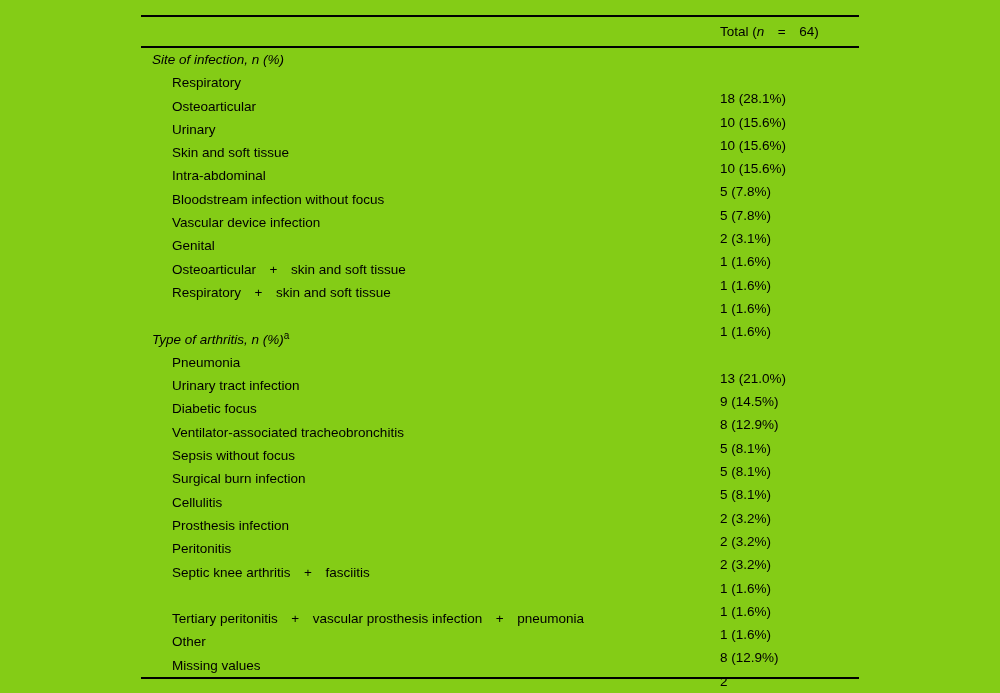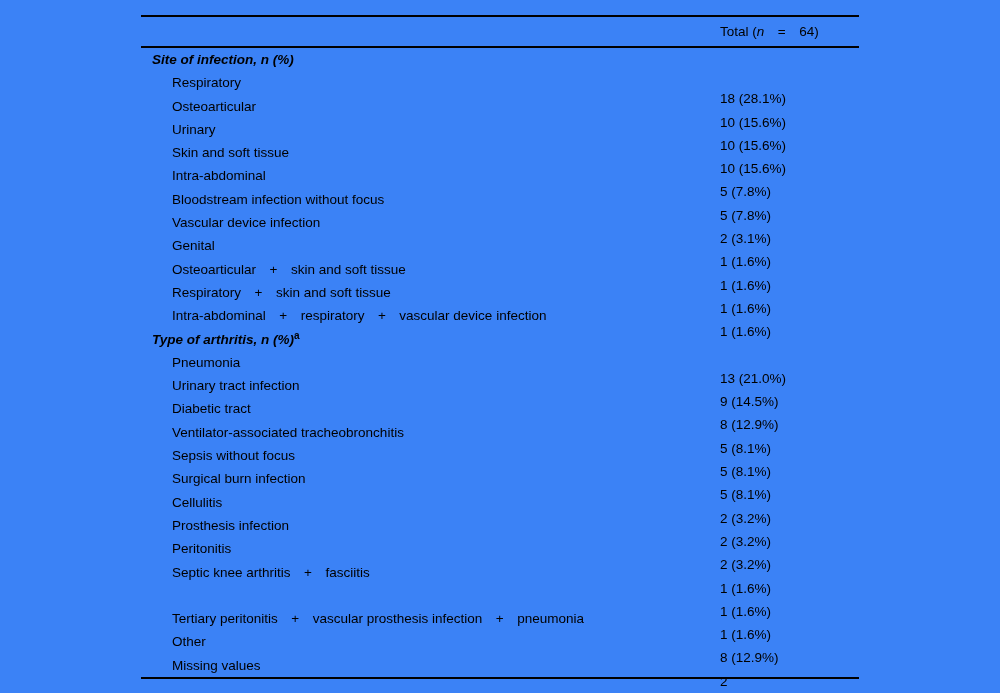--- a/index.html
+++ b/index.html
@@ -4,21 +4,21 @@
 <style>
   html, body {
     margin: 0;
     padding: 0;
     background: #ffffff;
   }
   .page {
     position: relative;
     width: 1000px;
     height: 693px;
-    background: #3b82f6;
+    background: #84cc16;
     font-family: "Liberation Sans", sans-serif;
     color: #000000;
     overflow: hidden;
   }
   .tablewrap {
     position: absolute;
     left: 141px;
     top: 15px;
     width: 718px;
   }
@@ -42,21 +42,21 @@
     white-space: pre;
   }
   .total-header i { font-style: italic; }
   .row {
     position: relative;
     height: 23.3px;
     line-height: 23.3px;
     font-size: 13.5px;
     white-space: pre;
   }
-  .row.section { padding-left: 11px; font-weight: bold; }
+  .row.section { padding-left: 11px; }
   .row.section em { font-style: italic; }
   .row.section sup {
     font-style: normal;
     font-size: 10px;
     line-height: 0;
     vertical-align: super;
   }
   .row.item .lbl { padding-left: 31px; }
   .row .val {
     position: absolute;
@@ -79,25 +79,25 @@
         <div class="row item"><span class="lbl">Respiratory</span><span class="val">18 (28.1%)</span></div>
         <div class="row item"><span class="lbl">Osteoarticular</span><span class="val">10 (15.6%)</span></div>
         <div class="row item"><span class="lbl">Urinary</span><span class="val">10 (15.6%)</span></div>
         <div class="row item"><span class="lbl">Skin and soft tissue</span><span class="val">10 (15.6%)</span></div>
         <div class="row item"><span class="lbl">Intra-abdominal</span><span class="val">5 (7.8%)</span></div>
         <div class="row item"><span class="lbl">Bloodstream infection without focus</span><span class="val">5 (7.8%)</span></div>
         <div class="row item"><span class="lbl">Vascular device infection</span><span class="val">2 (3.1%)</span></div>
         <div class="row item"><span class="lbl">Genital</span><span class="val">1 (1.6%)</span></div>
         <div class="row item"><span class="lbl">Osteoarticular  +  skin and soft tissue</span><span class="val">1 (1.6%)</span></div>
         <div class="row item"><span class="lbl">Respiratory  +  skin and soft tissue</span><span class="val">1 (1.6%)</span></div>
-        <div class="row item"><span class="lbl">Intra-abdominal  +  respiratory  +  vascular device infection</span><span class="val">1 (1.6%)</span></div>
+        <div class="row item"><span class="val">1 (1.6%)</span></div>
         <div class="row section"><em>Type of arthritis, n (%)</em><sup>a</sup></div>
         <div class="row item"><span class="lbl">Pneumonia</span><span class="val">13 (21.0%)</span></div>
         <div class="row item"><span class="lbl">Urinary tract infection</span><span class="val">9 (14.5%)</span></div>
-        <div class="row item"><span class="lbl">Diabetic tract</span><span class="val">8 (12.9%)</span></div>
+        <div class="row item"><span class="lbl">Diabetic focus</span><span class="val">8 (12.9%)</span></div>
         <div class="row item"><span class="lbl">Ventilator-associated tracheobronchitis</span><span class="val">5 (8.1%)</span></div>
         <div class="row item"><span class="lbl">Sepsis without focus</span><span class="val">5 (8.1%)</span></div>
         <div class="row item"><span class="lbl">Surgical burn infection</span><span class="val">5 (8.1%)</span></div>
         <div class="row item"><span class="lbl">Cellulitis</span><span class="val">2 (3.2%)</span></div>
         <div class="row item"><span class="lbl">Prosthesis infection</span><span class="val">2 (3.2%)</span></div>
         <div class="row item"><span class="lbl">Peritonitis</span><span class="val">2 (3.2%)</span></div>
         <div class="row item"><span class="lbl">Septic knee arthritis  +  fasciitis</span><span class="val">1 (1.6%)</span></div>
         <div class="row item"><span class="val">1 (1.6%)</span></div>
         <div class="row item"><span class="lbl">Tertiary peritonitis  +  vascular prosthesis infection  +  pneumonia</span><span class="val">1 (1.6%)</span></div>
         <div class="row item"><span class="lbl">Other</span><span class="val">8 (12.9%)</span></div>

